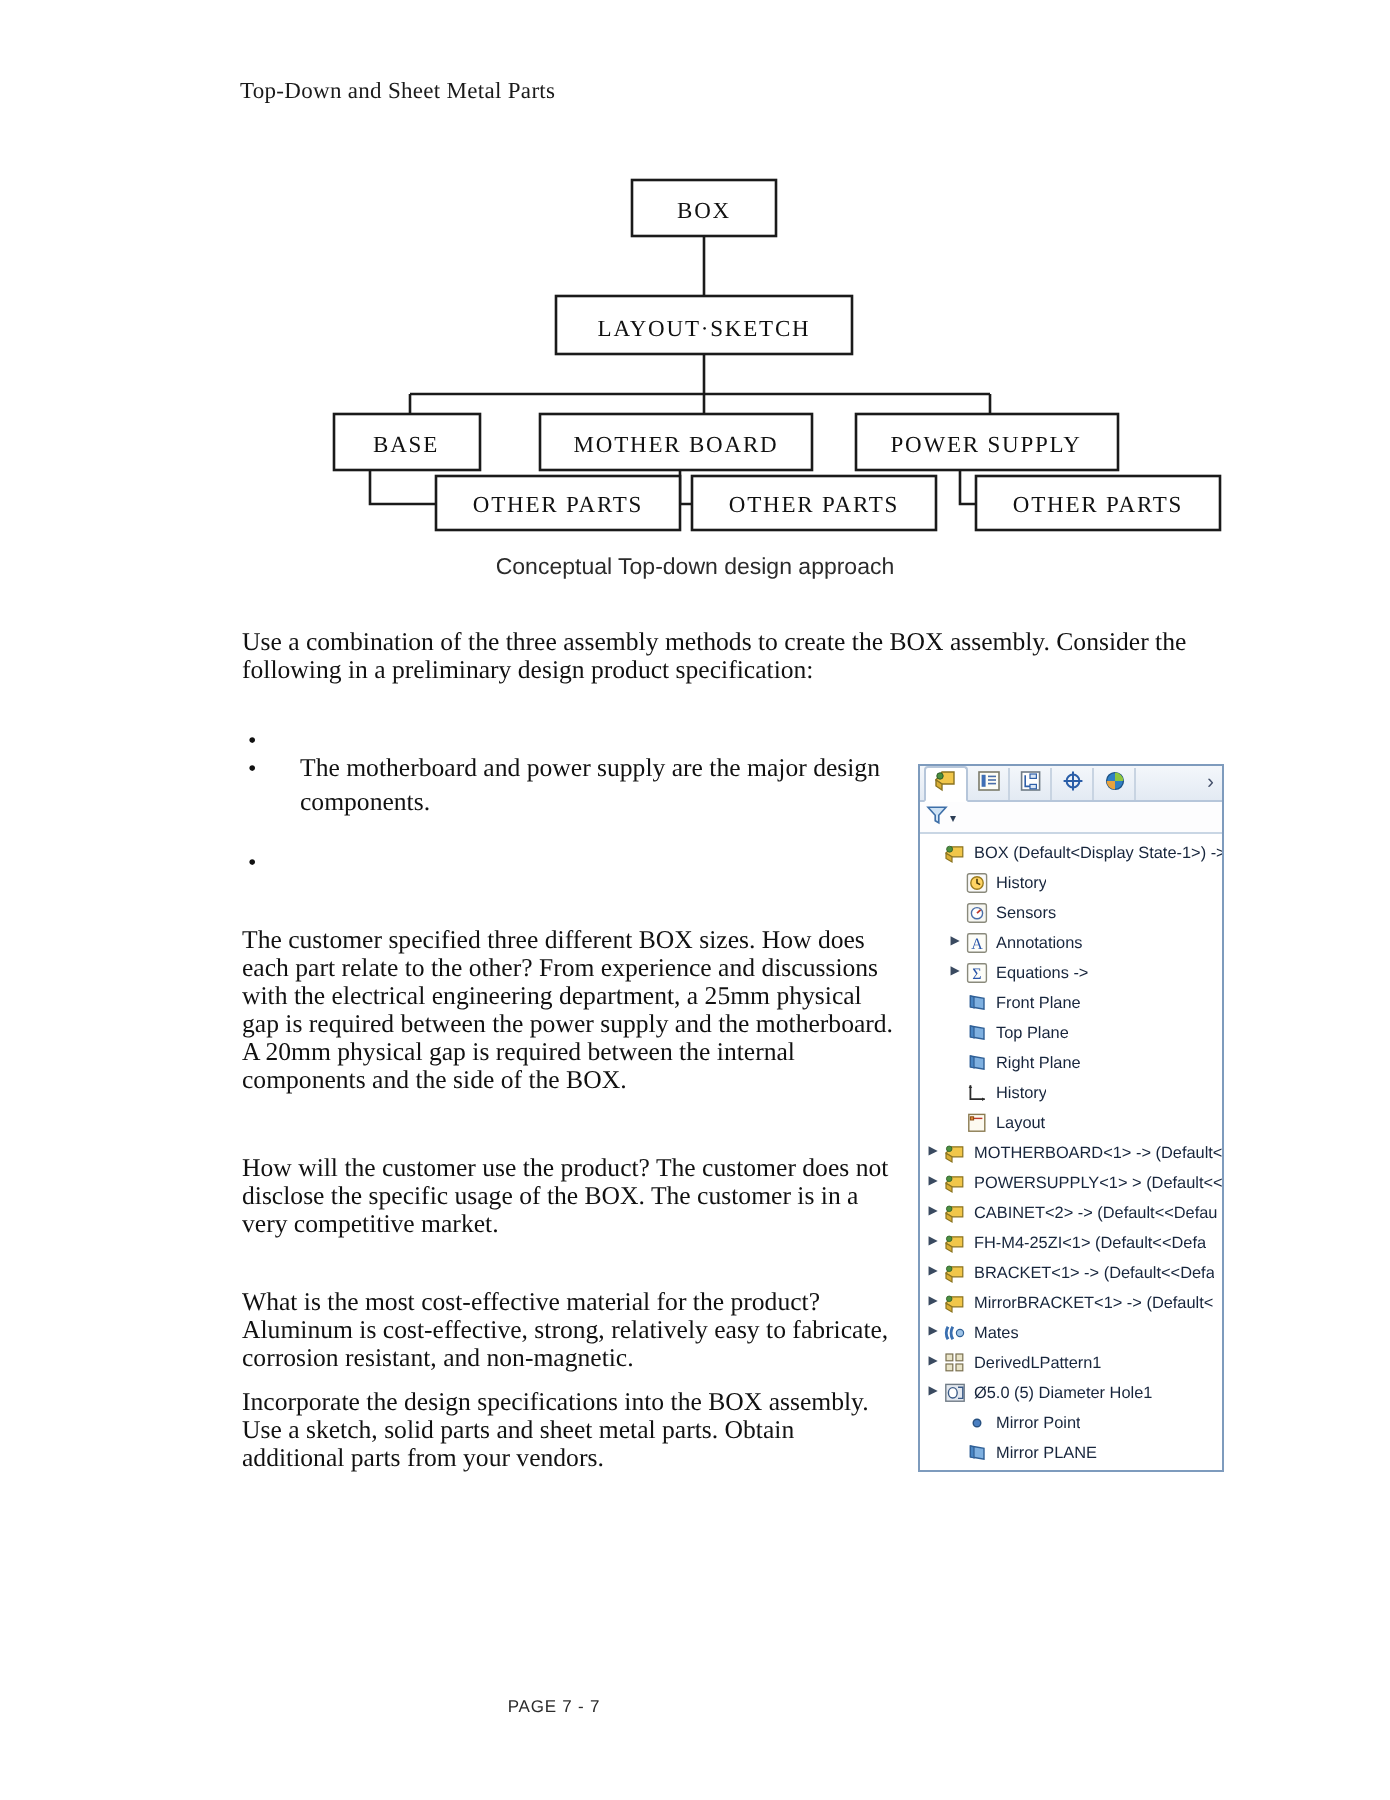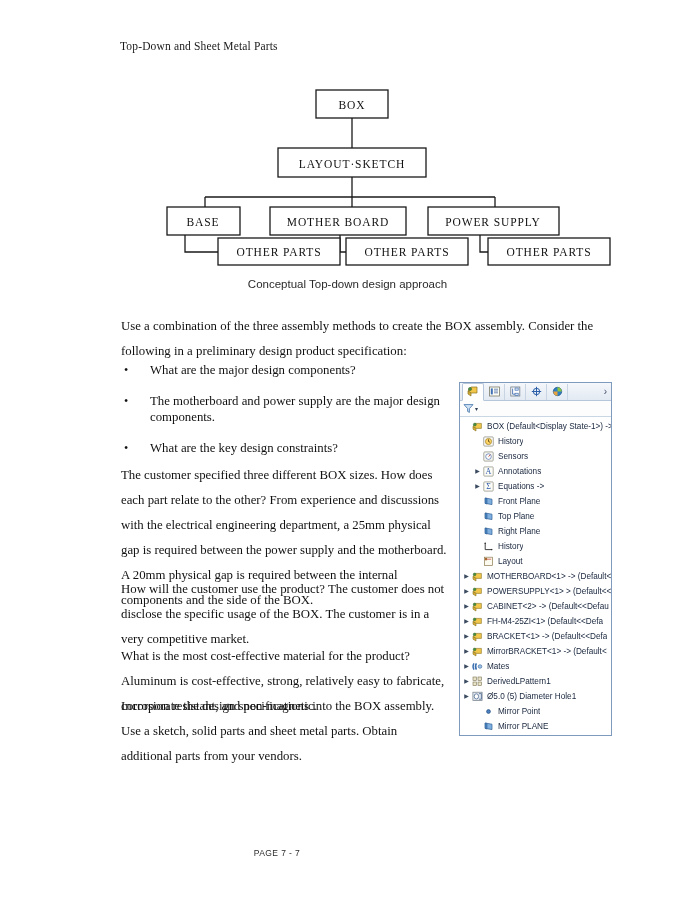--- a/index.html
+++ b/index.html
@@ -67,21 +67,21 @@
     font-family: "Liberation Sans", sans-serif;
     font-size: 11.5px;
     color: #2b2b2b;
   }
 
   
   .para {
     position: absolute;
     font-family: "Liberation Serif", serif;
     font-size: 12.8px;
-    line-height: 25px;
+    line-height: 14px;
     color: #111111;
     text-align: left;
   }
   #intro-para {
     left: 121px;
     top: 314px;
     width: 489px;
   }
   #bullets {
     position: absolute;
@@ -261,29 +261,27 @@
   </svg>
 </div>
 
 <div id="diagram-caption">Conceptual Top-down design approach</div>
 
 <div class="para" id="intro-para">Use a combination of the three assembly methods to create the BOX assembly. Consider the following in a preliminary design product specification:</div>
 
 <ul id="bullets">
   <li>
     <span class="bullet-dot">•</span>
-    <span>What are the major design components?</span>
   </li>
   <li>
     <span class="bullet-dot">•</span>
     <span>The motherboard and power supply are the major design components.</span>
   </li>
   <li>
     <span class="bullet-dot">•</span>
-    <span>What are the key design constraints?</span>
   </li>
 </ul>
 
 <div class="para" id="para-sizes">The customer specified three different BOX sizes. How does each part relate to the other? From experience and discussions with the electrical engineering department, a 25mm physical gap is required between the power supply and the motherboard. A 20mm physical gap is required between the internal components and the side of the BOX.</div>
 <div class="para" id="para-usage">How will the customer use the product? The customer does not disclose the specific usage of the BOX. The customer is in a very competitive market.</div>
 <div class="para" id="para-material">What is the most cost-effective material for the product? Aluminum is cost-effective, strong, relatively easy to fabricate, corrosion resistant, and non-magnetic.</div>
 <div class="para" id="para-incorporate">Incorporate the design specifications into the BOX assembly. Use a sketch, solid parts and sheet metal parts. Obtain additional parts from your vendors.</div>
 
 <div id="sw-panel">
 

